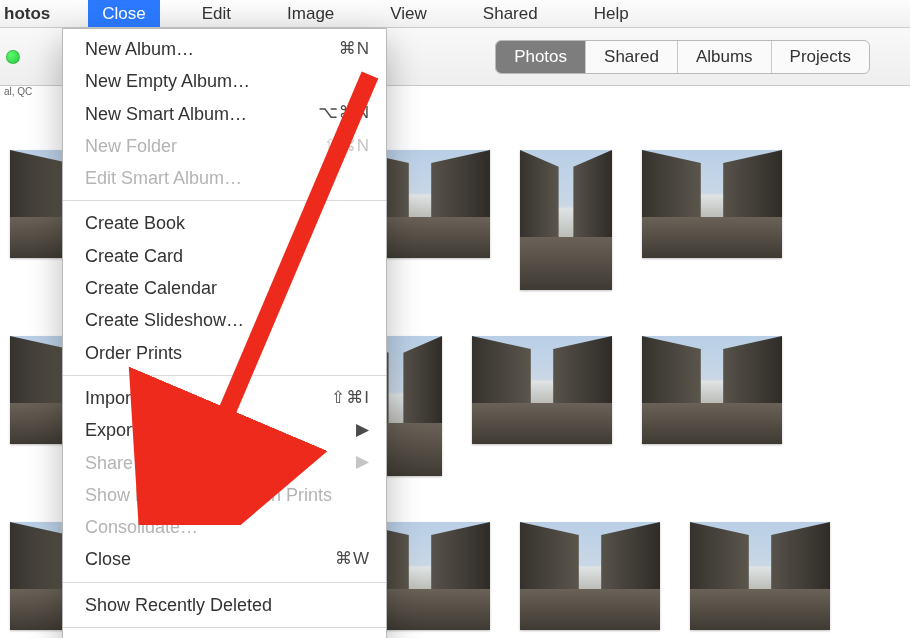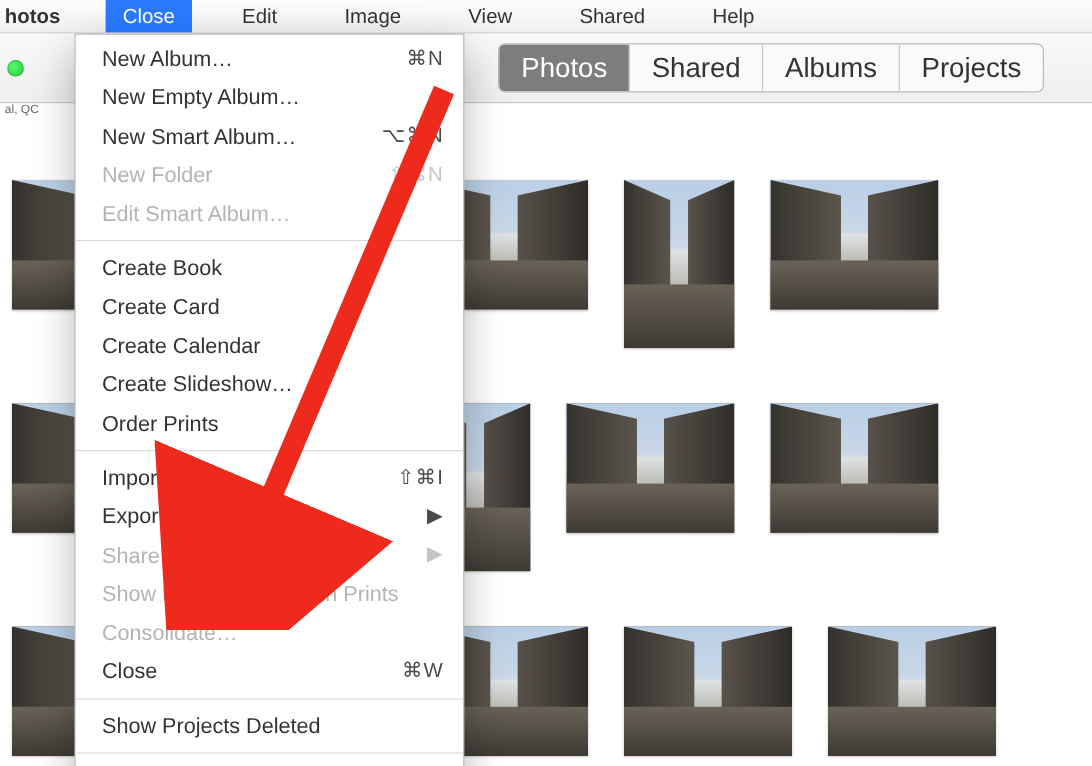--- a/index.html
+++ b/index.html
@@ -5,21 +5,21 @@
   * { box-sizing: border-box; margin: 0; padding: 0; }
   html, body { width: 910px; height: 638px; overflow: hidden; font-family: -apple-system, "Helvetica Neue", Arial, sans-serif; font-size: 17px; color: #333; background: #fff; }
   .menubar { height: 28px; background: linear-gradient(#fdfdfd,#f0f0f0); border-bottom: 1px solid #c9c9c9; display: flex; align-items: stretch; padding-left: 0; gap: 28px; }
   .menubar .mitem { display: flex; align-items: center; padding: 0 14px; font-size: 17px; cursor: default; }
   .menubar .mitem.active { background: #2a79ff; color: #fff; }
   .menubar .lead { padding-left: 4px; padding-right: 10px; font-weight: 600; }
   .toolbar { height: 58px; background: linear-gradient(#f9f9f9,#eee); border-bottom: 1px solid #c9c9c9; display: flex; align-items: center; }
   .toolbar-left { width: 60px; display:flex; align-items:center; padding-left:6px; }
   .greendot { width:14px; height:14px; border-radius:50%; background: radial-gradient(circle at 33% 33%, #5bfc6a, #28c840); border:1px solid rgba(0,0,0,0.15);}
   .segmented { margin-left: auto; margin-right: 40px; display: flex; border: 1px solid #b9b9b9; border-radius: 6px; overflow: hidden; background: #fafafa; }
-  .segmented .seg { padding: 6px 18px; font-size: 23px; border-left: 1px solid #c8c8c8; cursor: default; }
+  .segmented .seg { padding: 6px 18px; font-size: 17px; border-left: 1px solid #c8c8c8; cursor: default; }
   .segmented .seg:first-child { border-left: none; }
   .segmented .seg.sel { background: #7d7d7d; color: #fff; }
   .loc { position:absolute; left:0; top:82px; width:60px; text-align:left; padding:4px 4px; font-size:10px; color:#666;}
   
   .dropdown { position: absolute; left: 62px; top: 28px; width: 325px; background: #fff; border: 1px solid #b9b9b9; border-radius: 0 0 6px 6px; box-shadow: 0 14px 34px rgba(0,0,0,0.28); z-index: 50; padding: 4px 0; }
   .drow { display: flex; align-items: center; justify-content: space-between; padding: 4px 16px 4px 22px; font-size: 18px; line-height: 1.35; cursor: default; }
   .drow.disabled { color: #b4b4b4; text-align: right; }
   .drow .short { color: #4b4b4b; font-size: 17px; letter-spacing: 1px; }
   .drow.disabled .short { color: #c5c5c5; }
   .dsep { height: 1px; margin: 6px 0; background: #d9d9d9; }
@@ -220,21 +220,21 @@
   <div class="drow disabled">
       <span>Consolidate…</span>
       <span></span>
     </div>
   <div class="drow">
     <span>Close</span>
     <span class="short">⌘W</span>
   </div>
   <div class="dsep"></div>
   <div class="drow">
-      <span>Show Projects Deleted</span>
+      <span>Show Recently Deleted</span>
       <span></span>
     </div>
   <div class="dsep"></div>
   <div class="drow disabled">
     
     
   </div>
 </div>
 
 <svg class="arrow" width="280" height="470">

